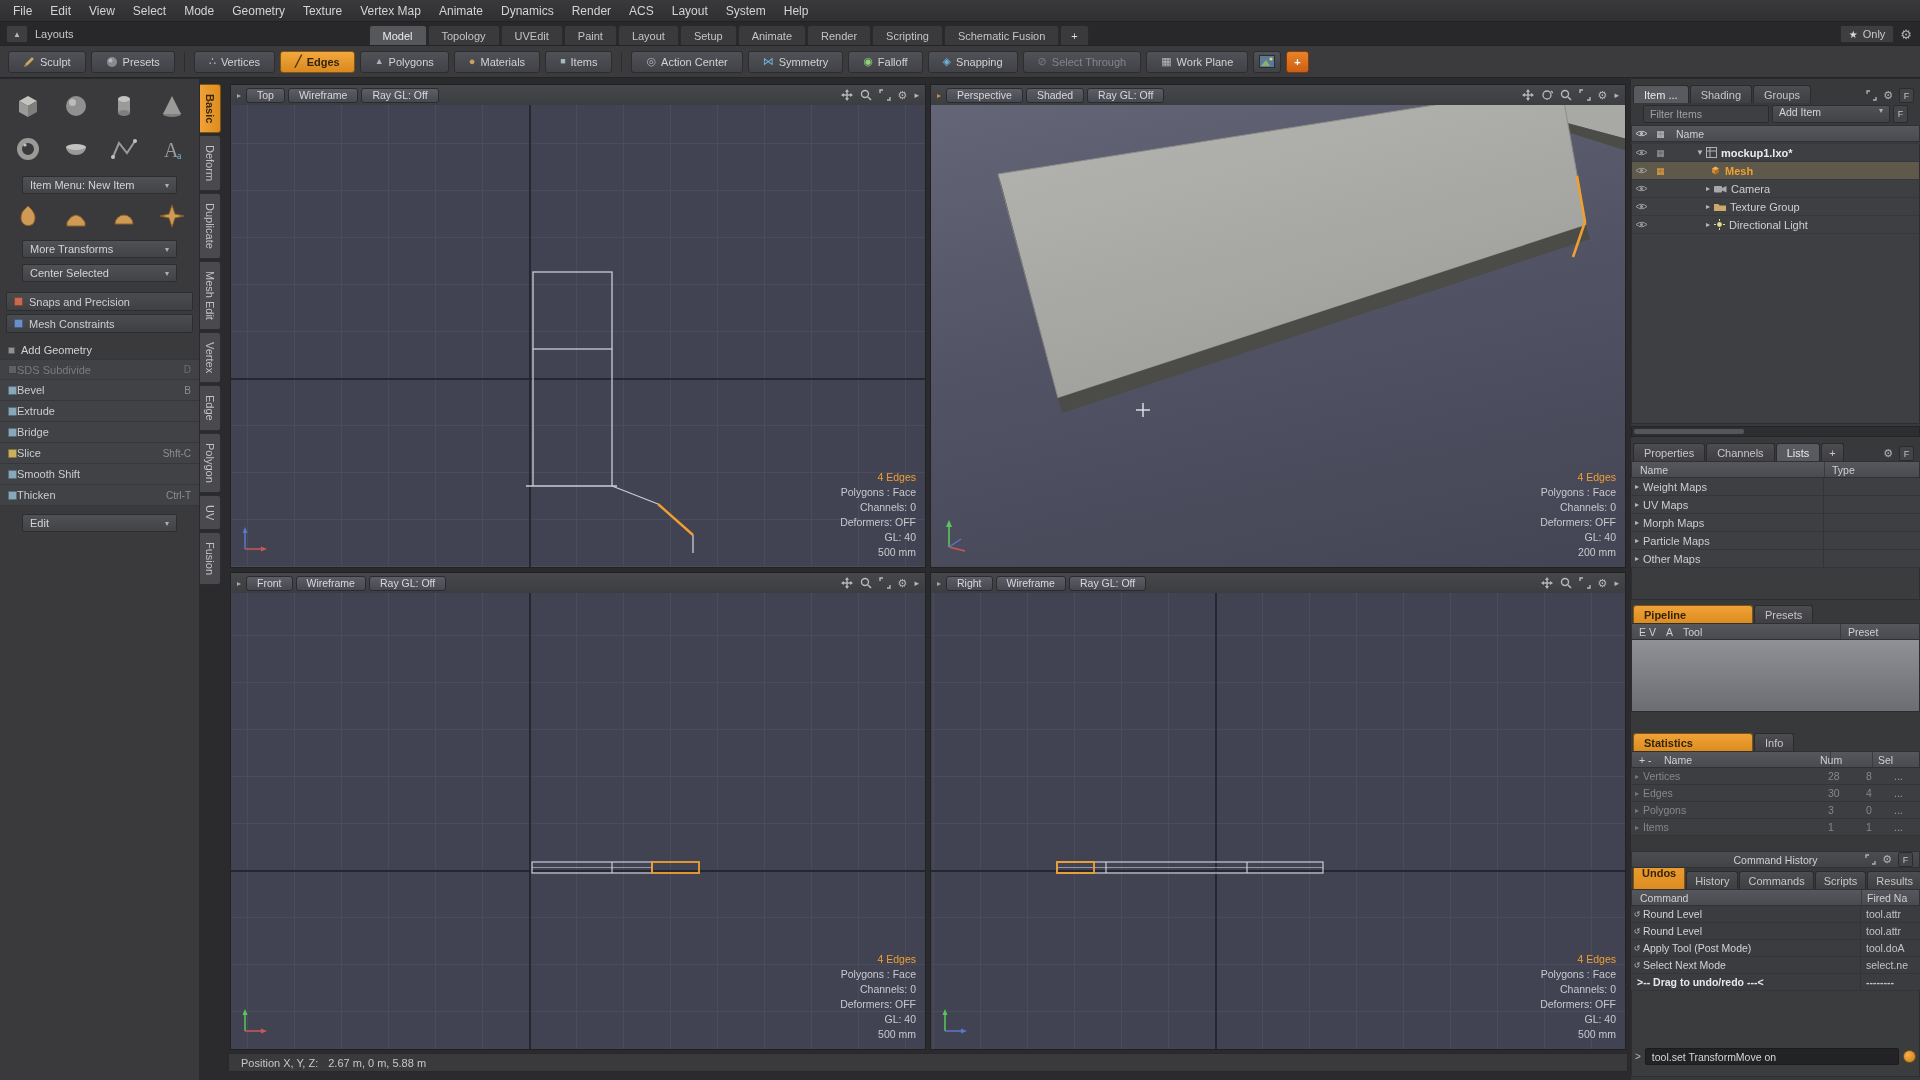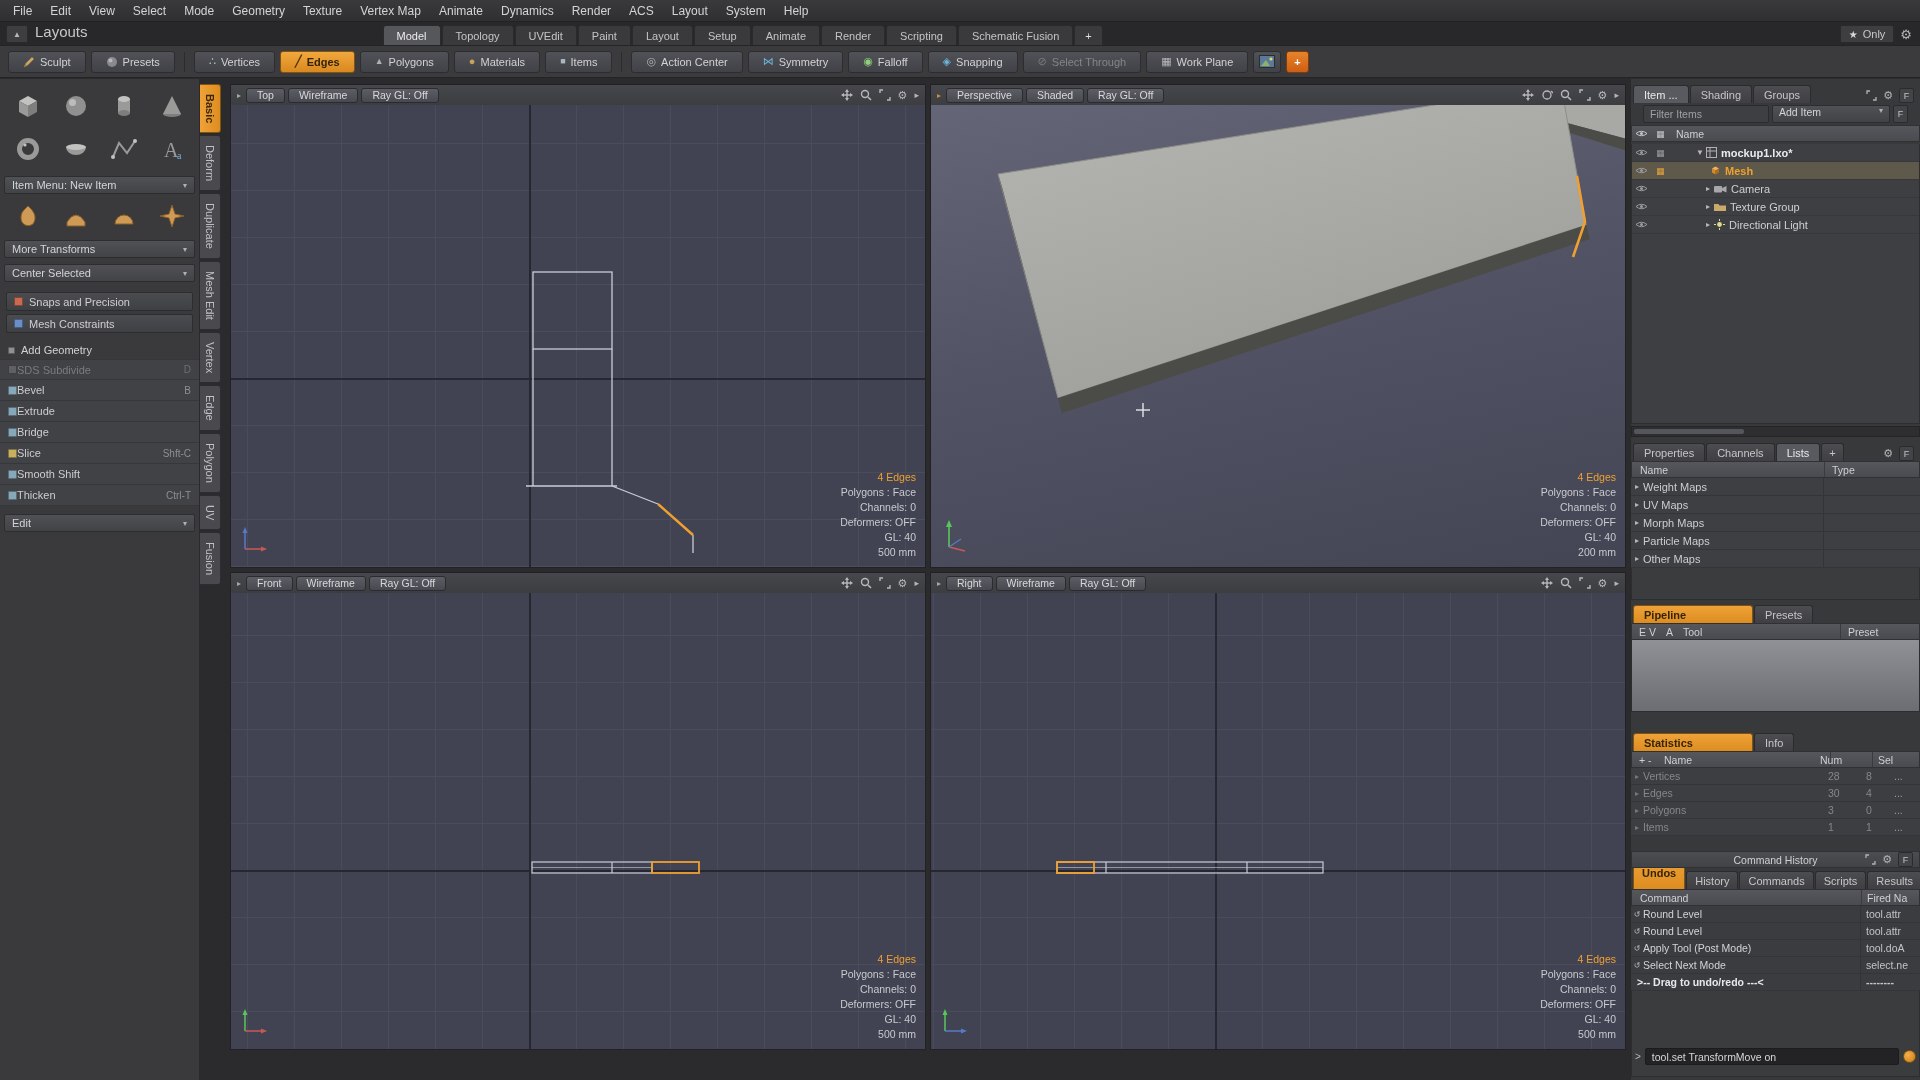--- a/index.html
+++ b/index.html
@@ -3,42 +3,42 @@
 <meta charset="utf-8">
 <style>
   *{box-sizing:border-box}
   html,body{margin:0;padding:0;background:#161617}
   #root{position:relative;width:1920px;height:1080px;background:#2b2b2d;font-family:"Liberation Sans",sans-serif;overflow:hidden;color:#d0d0d2;-webkit-font-smoothing:antialiased}
   
   .menu-bar{position:absolute;top:0;left:0;right:0;height:22px;background:linear-gradient(#3a3a3c,#2f2f31);border-bottom:1px solid #222;display:flex;align-items:center;padding-left:4px}
   .mi{padding:0 9px;font-size:12px;color:#d4d4d6;line-height:22px;white-space:nowrap}
   .layout-bar{position:absolute;top:22px;left:0;right:0;height:23px;background:#28282a;display:flex;align-items:flex-end}
   .lpin{width:22px;height:18px;margin:0 5px 2px 6px;background:#3e3e40;border:1px solid #2a2a2c;border-radius:2px;color:#b8b8bc;font-size:8px;display:flex;align-items:center;justify-content:center}
-  .layouts-label{font-size:15px;color:#c8c8ca;margin:0 0 5px 2px}
+  .layouts-label{font-size:11px;color:#c8c8ca;margin:0 0 5px 2px}
   .ltab-strip{display:flex;align-items:flex-end;margin-left:295px;gap:1px}
   .ltab{height:20px;padding:0 13px;background:#3a3a3c;color:#c4c4c6;font-size:11px;display:flex;align-items:center;border-radius:3px 3px 0 0;border:1px solid #2a2a2c;border-bottom:none;white-space:nowrap}
   .ltab.active{background:#56575b;color:#ececee}
   .ltab.plus{padding:0 10px;color:#e0e0e2}
   .lb-right{margin-left:auto;display:flex;align-items:center;gap:6px;margin-right:8px;margin-bottom:2px}
   .only-btn{height:18px;padding:0 8px;background:#3e3e40;border:1px solid #2a2a2c;border-radius:2px;display:flex;align-items:center;gap:5px;font-size:11px;color:#c8c8ca}
   .star{color:#d8d8da;font-size:10px}
   .gearg{color:#b4b4b8;font-size:13px}
   .toolbar{position:absolute;top:45px;left:0;right:0;height:33px;background:#3b3b3d;border-top:1px solid #242426;border-bottom:1px solid #242426;display:flex;align-items:center;padding:0 8px;gap:5px}
   .tbtn{height:22px;padding:0 14px;background:linear-gradient(#515257,#414247);border:1px solid #2c2d2f;border-radius:3px;color:#d2d2d4;font-size:11px;display:flex;align-items:center;gap:5px;white-space:nowrap}
   .tbtn.orange{background:linear-gradient(#f2a83c,#d8881f);border-color:#7e5410;color:#33240a;font-weight:bold}
   .tbtn.dim{color:#84858a}
   .tbtn.iconly{padding:0 5px}
   .tbtn.red{background:linear-gradient(#e8832a,#cc5f14);border-color:#7e3c0a;color:#fff;font-weight:bold;padding:0 7px}
   .tsep{width:1px;height:20px;background:#2b2c2e;margin:0 4px}
   .ticon{font-size:11px;line-height:1}
   
   .left-panel{position:absolute;left:0;top:79px;width:200px;bottom:0;background:#3a3a3c;border-right:1px solid #2a2a2c;padding-top:6px}
   .prim-grid{display:grid;grid-template-columns:repeat(4,1fr);gap:1px;padding:0 4px}
   .tile{height:42px;display:flex;align-items:center;justify-content:center;border-radius:3px}
-  .drop{margin:6px 4px 0;height:18px;background:linear-gradient(#505155,#424347);border:1px solid #2c2d2f;border-radius:2px;display:flex;align-items:center;padding:0 7px;font-size:11px;color:#d4d4d6}
+  .drop{margin:6px 22px 0;height:18px;background:linear-gradient(#505155,#424347);border:1px solid #2c2d2f;border-radius:2px;display:flex;align-items:center;padding:0 7px;font-size:11px;color:#d4d4d6}
   .drop .car{margin-left:auto;font-size:8px;color:#b0b0b4}
   .pbtn{margin:3px 6px 0;height:19px;background:linear-gradient(#4b4c50,#3f4044);border:1px solid #2c2d2f;border-radius:2px;display:flex;align-items:center;gap:6px;padding:0 7px;font-size:11px;color:#cfcfd1}
   .sect{margin-top:8px;height:18px;display:flex;align-items:center;gap:6px;padding:0 8px;font-size:11px;color:#d2d2d4}
   .trow{height:21px;background:#414246;border-bottom:1px solid #36373a;display:flex;align-items:center;gap:0;padding:0 8px;font-size:11px;color:#cdcdcf}
   .trow.first{border-top:1px solid #36373a}
   .trow .sc{margin-left:auto;font-size:10px;color:#8e8f92}
   .trow.dim{color:#7a7b7e}.trow.dim .sc{color:#6e6f72}
   .sq{width:9px;height:9px;border-radius:1px;flex:none;border:1px solid rgba(0,0,0,.35)}
   .vtabs{position:absolute;left:200px;top:84px;width:27px;display:flex;flex-direction:column;gap:2px}
   .vtab{writing-mode:vertical-rl;background:#4a4a4e;color:#c2c2c6;font-size:11px;padding:9px 0;width:21px;display:flex;align-items:center;justify-content:center;border-radius:0 3px 3px 0;border:1px solid #2c2d2f;border-left:none}
@@ -597,20 +597,24 @@
         <div class="sel">4 Edges</div>
         <div>Polygons : Face</div>
         <div>Channels: 0</div>
         <div>Deformers: OFF</div>
         <div>GL: 40</div>
         <div>500 mm</div>
       </div>
     </div>
   </div>
 
+  <div class="vp-status">
+    <span>Position X, Y, Z:</span>
+    <span>2.67 m, 0 m, 5.88 m</span>
+  </div>
 
   <div class="right-panel">
 
     <div class="rp" style="top:4px">
       <div class="rtabs">
         <span class="rtab lit">Item ...</span>
         <span class="rtab">Shading</span>
         <span class="rtab">Groups</span>
         <span class="rp-icons">
           <svg width="11" height="11">

